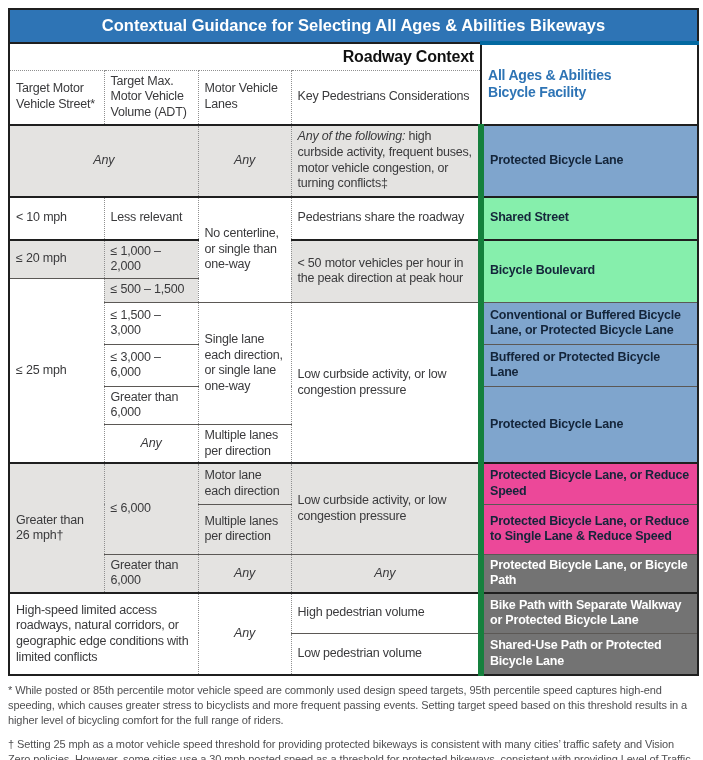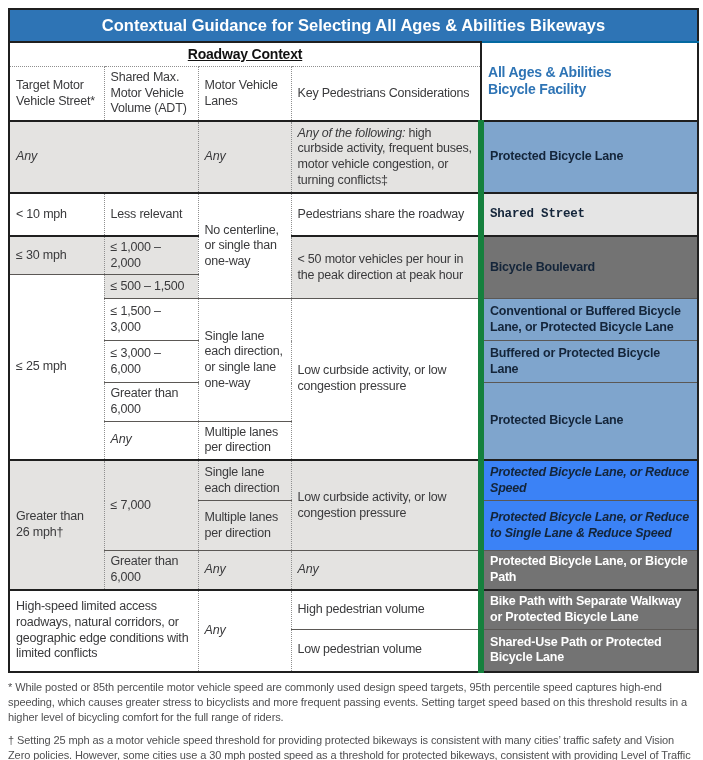--- a/index.html
+++ b/index.html
@@ -4,36 +4,36 @@
 <style>
   * { box-sizing: border-box; margin: 0; padding: 0; }
   html, body { width: 703px; background: #ffffff; font-family: "Liberation Sans", sans-serif; }
   .page { width: 703px; height: 760px; padding: 8px 7px 0 8px; letter-spacing: -0.2px; }
 
   table.guidance { border-collapse: collapse; table-layout: fixed; width: 689px; border: 2px solid #1f1f1f; }
   td { border-top: 1px solid #5b5855; padding: 3px 6px; font-size: 12.5px; color: #3a3a3c; vertical-align: middle; line-height: 1.25; }
 
   td.title-cell { background: #2e74b5; color: #ffffff; font-weight: bold; font-size: 16.5px; text-align: center; padding: 5px 4px; border: none; letter-spacing: 0; }
 
-  td.roadway { font-weight: bold; color: #111; font-size: 14px; text-align: center; height: 22px; border-top: 2px solid #1f1f1f; text-decoration: underline; }
+  td.roadway { font-weight: bold; color: #111; font-size: 16px; text-align: right; height: 22px; border-top: 2px solid #1f1f1f; }
   td.colhead { height: 50px; vertical-align: middle; border-bottom: 2px solid #1f1f1f; border-top: 1px dotted #8f8f8f; }
-  td.fachead { border-left: 2px solid #1f1f1f; border-top: 2px solid #0369a1; border-bottom: 2px solid #1f1f1f;
+  td.fachead { border-left: 2px solid #1f1f1f; border-top: 4px solid #0369a1; border-bottom: 2px solid #1f1f1f;
                color: #2e74b5; font-weight: bold; font-size: 14px; line-height: 1.25; }
   td.fachead span { display: inline-block; max-width: 165px; }
 
   td.dl { border-left: 1px dotted #8f8f8f; }
   td.fac { border-left: 6px solid #15803d; font-weight: bold; color: #14253a; font-size: 12.5px; }
 
   .gray   { background: #e4e3e1; }
   .steel  { background: #7fa5cd; }
-  .lsteel { background: #3b82f6; font-style: italic; }
+  .lsteel { background: #ec4899; }
   .dblue  { background: #737373; color: #ffffff !important; }
-  .vlblue { background: #e5e5e5; font-family: Liberation Mono, monospace; }
-  .lblue  { background: #737373; }
-  .it { font-style: italic; }
+  .vlblue { background: #86efac; }
+  .lblue  { background: #86efac; }
+  .it { font-style: italic; text-align: center; }
 
   tr.thick td { border-top: 2px solid #1f1f1f; }
 
   .footnotes { margin-top: 7px; width: 689px; }
   .footnotes p { font-size: 11px; color: #4f4f51; line-height: 1.38; margin-bottom: 8px; letter-spacing: -0.1px; }
 </style>
 </head>
 <body>
 
 <div class="page">
@@ -50,42 +50,42 @@
         <tr>
       <td class="title-cell" colspan="5">Contextual Guidance for Selecting All Ages &amp; Abilities Bikeways</td>
     </tr>
 
     <tr>
       <td class="roadway" colspan="4">Roadway Context</td>
       <td class="fachead" rowspan="2"><span>All Ages &amp; Abilities Bicycle Facility</span></td>
     </tr>
     <tr>
       <td class="colhead">Target Motor Vehicle Street*</td>
-      <td class="colhead dl">Shared Max. Motor Vehicle Volume (ADT)</td>
+      <td class="colhead dl">Target Max. Motor Vehicle Volume (ADT)</td>
       <td class="colhead dl">Motor Vehicle Lanes</td>
       <td class="colhead dl">Key Pedestrians Considerations</td>
     </tr>
 
     <tr style="height:72px">
       <td class="gray it" colspan="2">Any</td>
       <td class="gray it dl">Any</td>
       <td class="gray dl"><span class="it">Any of the following:</span><span> high curbside activity, frequent buses, motor vehicle congestion, or turning conflicts‡</span></td>
       <td class="fac steel">Protected Bicycle Lane</td>
     </tr>
 
     <tr class="thick" style="height:43px">
       <td>&lt; 10 mph</td>
       <td class="dl">Less relevant</td>
       <td class="dl" rowspan="3">No centerline, or single than one-way</td>
       <td class="dl">Pedestrians share the roadway</td>
       <td class="fac vlblue">Shared Street</td>
     </tr>
 
     <tr class="thick" style="height:24px">
-      <td class="gray">≤ 30 mph</td>
+      <td class="gray">≤ 20 mph</td>
       <td class="gray dl">≤ 1,000 – 2,000</td>
       <td class="gray dl" rowspan="2">&lt; 50 motor vehicles per hour in the peak direction at peak hour</td>
       <td class="fac lblue" rowspan="2">Bicycle Boulevard</td>
     </tr>
 
     <tr style="height:24px">
       <td rowspan="5">≤ 25 mph</td>
       <td class="gray dl">≤ 500 – 1,500</td>
     </tr>
 
@@ -106,22 +106,22 @@
       <td class="fac steel" rowspan="2">Protected Bicycle Lane</td>
     </tr>
 
     <tr style="height:32px">
       <td class="dl it">Any</td>
       <td class="dl">Multiple lanes per direction</td>
     </tr>
 
     <tr class="thick" style="height:41px">
       <td class="gray" rowspan="3">Greater than 26 mph†</td>
-      <td class="gray dl" rowspan="2">≤ 7,000</td>
-      <td class="gray dl">Single lane each direction</td>
+      <td class="gray dl" rowspan="2">≤ 6,000</td>
+      <td class="gray dl">Motor lane each direction</td>
       <td class="gray dl" rowspan="2">Low curbside activity, or low congestion pressure</td>
       <td class="fac lsteel">Protected Bicycle Lane, or Reduce Speed</td>
     </tr>
 
     <tr style="height:50px">
       <td class="gray dl">Multiple lanes per direction</td>
       <td class="fac lsteel">Protected Bicycle Lane, or Reduce to Single Lane &amp; Reduce Speed</td>
     </tr>
 
     <tr style="height:38px">

